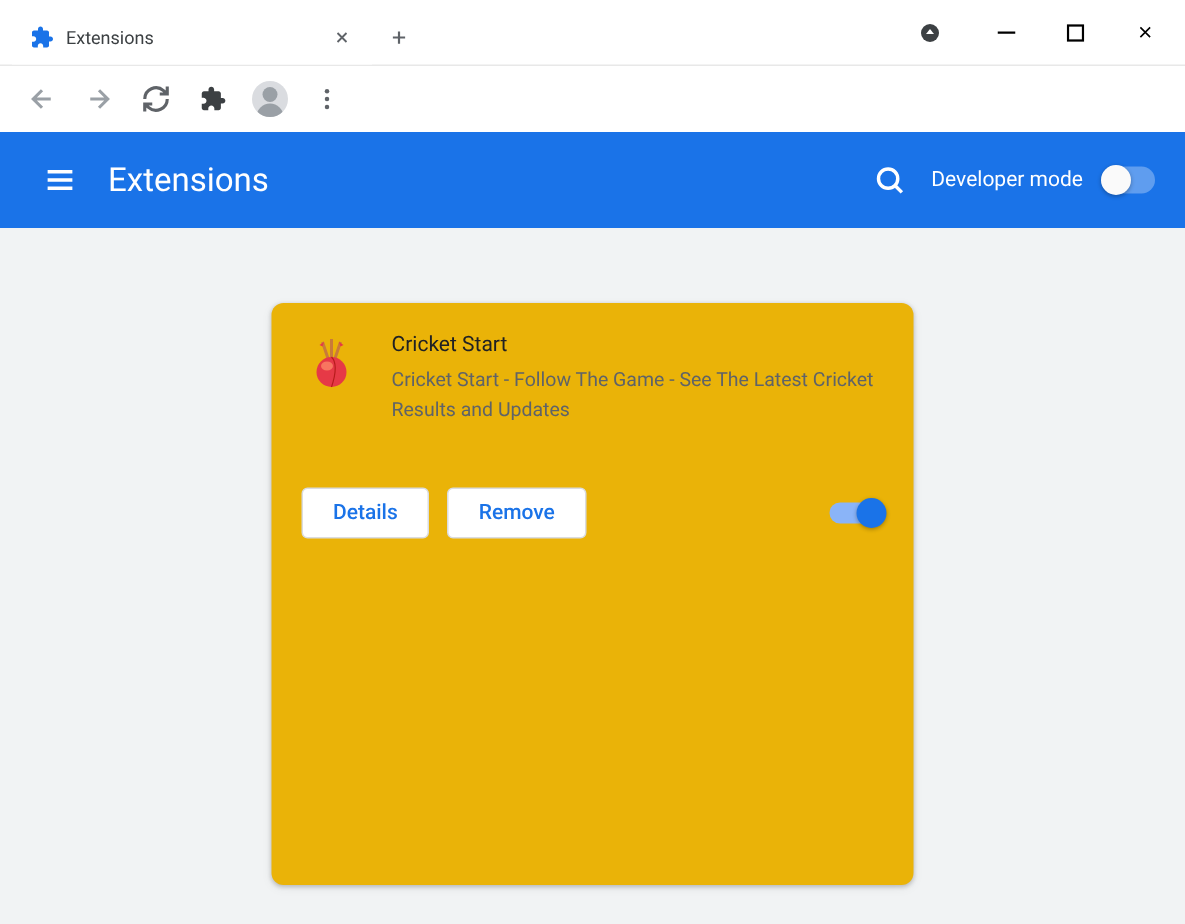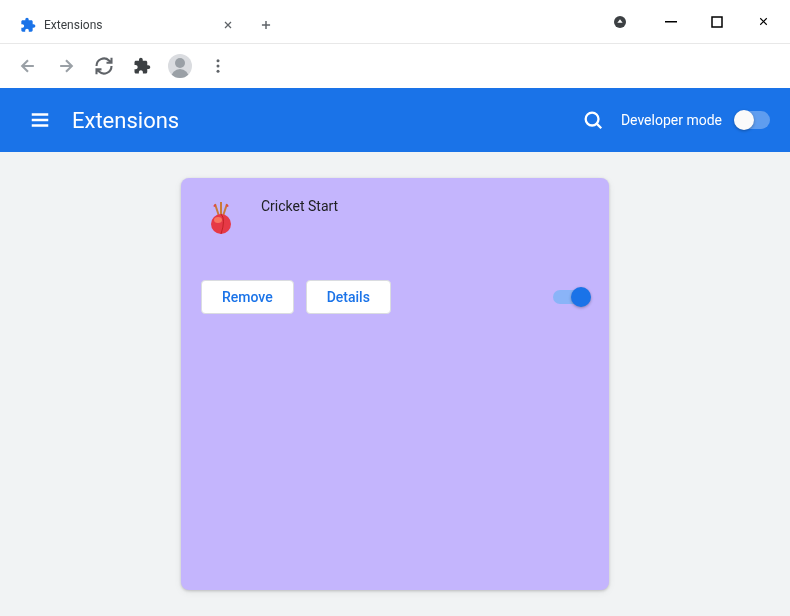--- a/index.html
+++ b/index.html
@@ -42,21 +42,21 @@
     
     .content { background: #f1f3f4; min-height: 464px; padding: 26px 0; display: flex; justify-content: center; position: relative; }
 
     
     .watermark { position: absolute; top: 0; left: 0; right: 0; bottom: 0; display: flex; flex-direction: column; align-items: center; justify-content: center; opacity: 0.08; pointer-events: none; }
     .watermark-pc { font-size: 140px; font-weight: 700; color: #555; font-style: italic; letter-spacing: -8px; line-height: 0.9; }
     .watermark-pc span { color: #e53935; }
     .watermark-risk { font-size: 68px; font-weight: 400; color: #777; font-style: italic; line-height: 1; }
 
     
-    .card { width: 428px; background: #c4b5fd; border-radius: 8px; box-shadow: 0 1px 3px rgba(0,0,0,0.2), 0 2px 8px rgba(0,0,0,0.06); padding: 20px; position: relative; z-index: 1; }
+    .card { width: 428px; background: #eab308; border-radius: 8px; box-shadow: 0 1px 3px rgba(0,0,0,0.2), 0 2px 8px rgba(0,0,0,0.06); padding: 20px; position: relative; z-index: 1; margin-top: 24px; }
     .card-top { display: flex; gap: 20px; }
     .ext-icon { width: 40px; height: 40px; flex-shrink: 0; display: flex; align-items: center; justify-content: center; }
     .ext-info { flex: 1; }
     .ext-name { font-size: 14px; color: #202124; margin-bottom: 6px; }
     .ext-desc { font-size: 13px; color: #5f6368; line-height: 1.5; }
     .card-bottom { display: flex; align-items: center; margin-top: 42px; gap: 12px; }
     .card-btn { border: 1px solid #dadce0; background: #fff; color: #1a73e8; font-size: 14px; font-weight: 500; padding: 8px 20px; border-radius: 4px; cursor: pointer; }
     .card-spacer { flex: 1; }
     .card-toggle { width: 36px; height: 14px; background: #8ab4f8; border-radius: 7px; position: relative; cursor: pointer; }
     .card-toggle::after { content: ''; position: absolute; right: -2px; top: -3px; width: 20px; height: 20px; background: #1a73e8; border-radius: 50%; box-shadow: 0 1px 3px rgba(0,0,0,0.3); }
@@ -181,22 +181,23 @@
           <line x1="26" y1="6" x2="22" y2="18" stroke="#c97a3a" stroke-width="2"></line>
           <path d="M12 8 l3 -2 l-1 3 z" fill="#e63946"></path>
           <path d="M28 8 l-3 -2 l1 3 z" fill="#e63946"></path>
           <circle cx="20" cy="26" r="10" fill="#e63946"></circle>
           <ellipse cx="17" cy="22" rx="4" ry="3" fill="#ff8f6b" opacity="0.7"></ellipse>
           <path d="M20 16 q5 5 0 20" stroke="#b71c1c" stroke-width="0.8" fill="none"></path>
         </svg>
       </div>
       <div class="ext-info">
         <div class="ext-name">Cricket Start</div>
+        <div class="ext-desc">Cricket Start - Follow The Game - See The Latest Cricket Results and Updates</div>
       </div>
     </div>
     <div class="card-bottom">
+      <button class="card-btn">Details</button>
       <button class="card-btn">Remove</button>
-      <button class="card-btn">Details</button>
       <div class="card-spacer"></div>
       <div class="card-toggle"></div>
     </div>
   </div>
 </div>
 
 </body></html>

